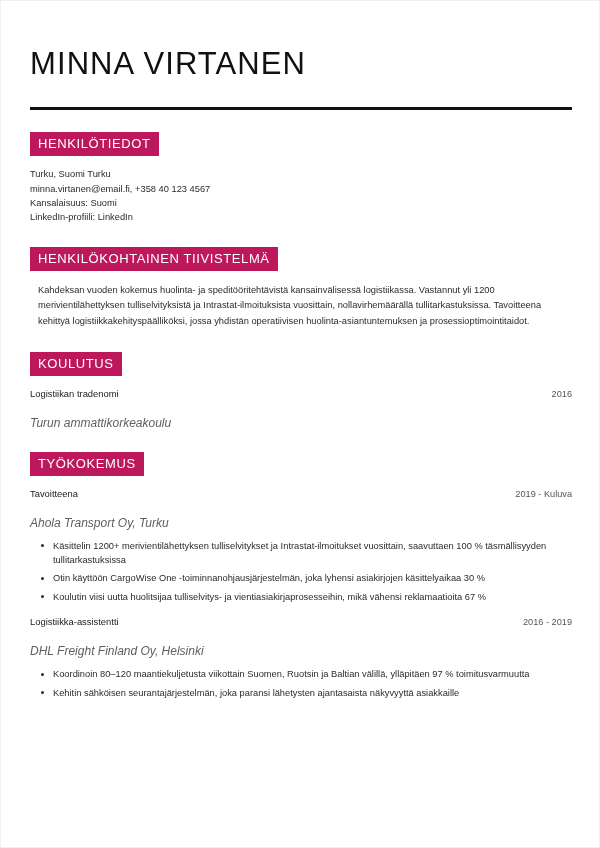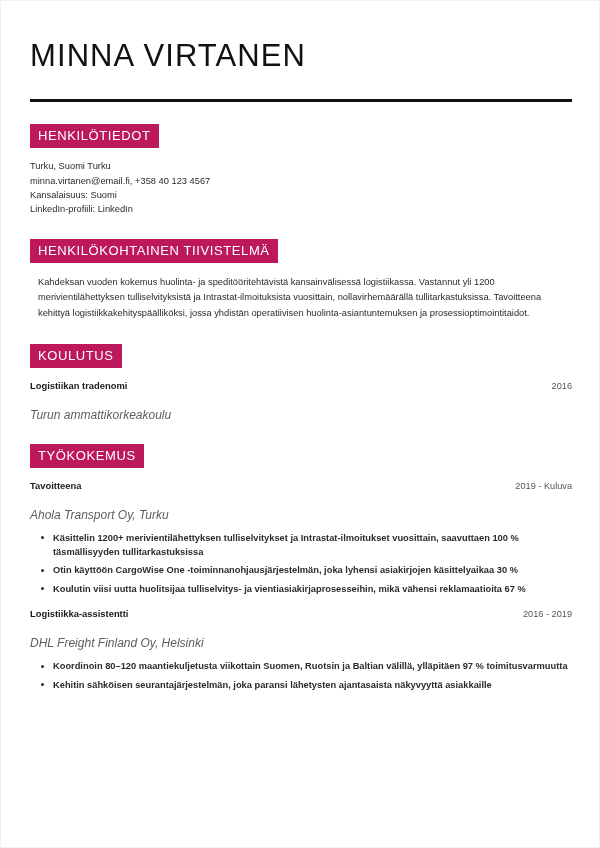--- a/index.html
+++ b/index.html
@@ -19,21 +19,21 @@
     width: 600px;
     height: 848px;
     box-sizing: border-box;
     background: #ffffff;
     border: 1px solid #f0f0f0;
     padding: 0;
   }
   .inner {
     position: absolute;
     left: 29px;
-    top: 0;
+    top: 8px;
     width: 542px;
   }
 
   
   .name {
     font-size: 31px;
     font-weight: 400;
     letter-spacing: 1.1px;
     line-height: 1.1;
     color: #111111;
@@ -82,41 +82,40 @@
   .entry {
     margin-top: 12px;
   }
   .entry-head {
     display: flex;
     justify-content: space-between;
     align-items: baseline;
   }
   .entry-title {
     font-size: 9.4px;
-    font-weight: bold;
+    font-weight: normal;
     color: #1a1a1a;
   }
   .entry-date {
     font-size: 9.2px;
     color: #555555;
     white-space: nowrap;
   }
   .entry-sub {
     font-size: 12px;
     color: #5e5e5e;
     margin-top: 17px;
     font-style: italic;
   }
 
   
   ul.bullets {
     list-style: none;
     margin: 9px 0 0 0;
     padding: 0 0 0 11px;
-    font-weight: bold;
   }
   ul.bullets li {
     position: relative;
     font-size: 9.3px;
     line-height: 1.55;
     color: #2b2b2b;
     padding-left: 12px;
     margin-bottom: 4px;
   }
   ul.bullets li:last-child { margin-bottom: 0; }

